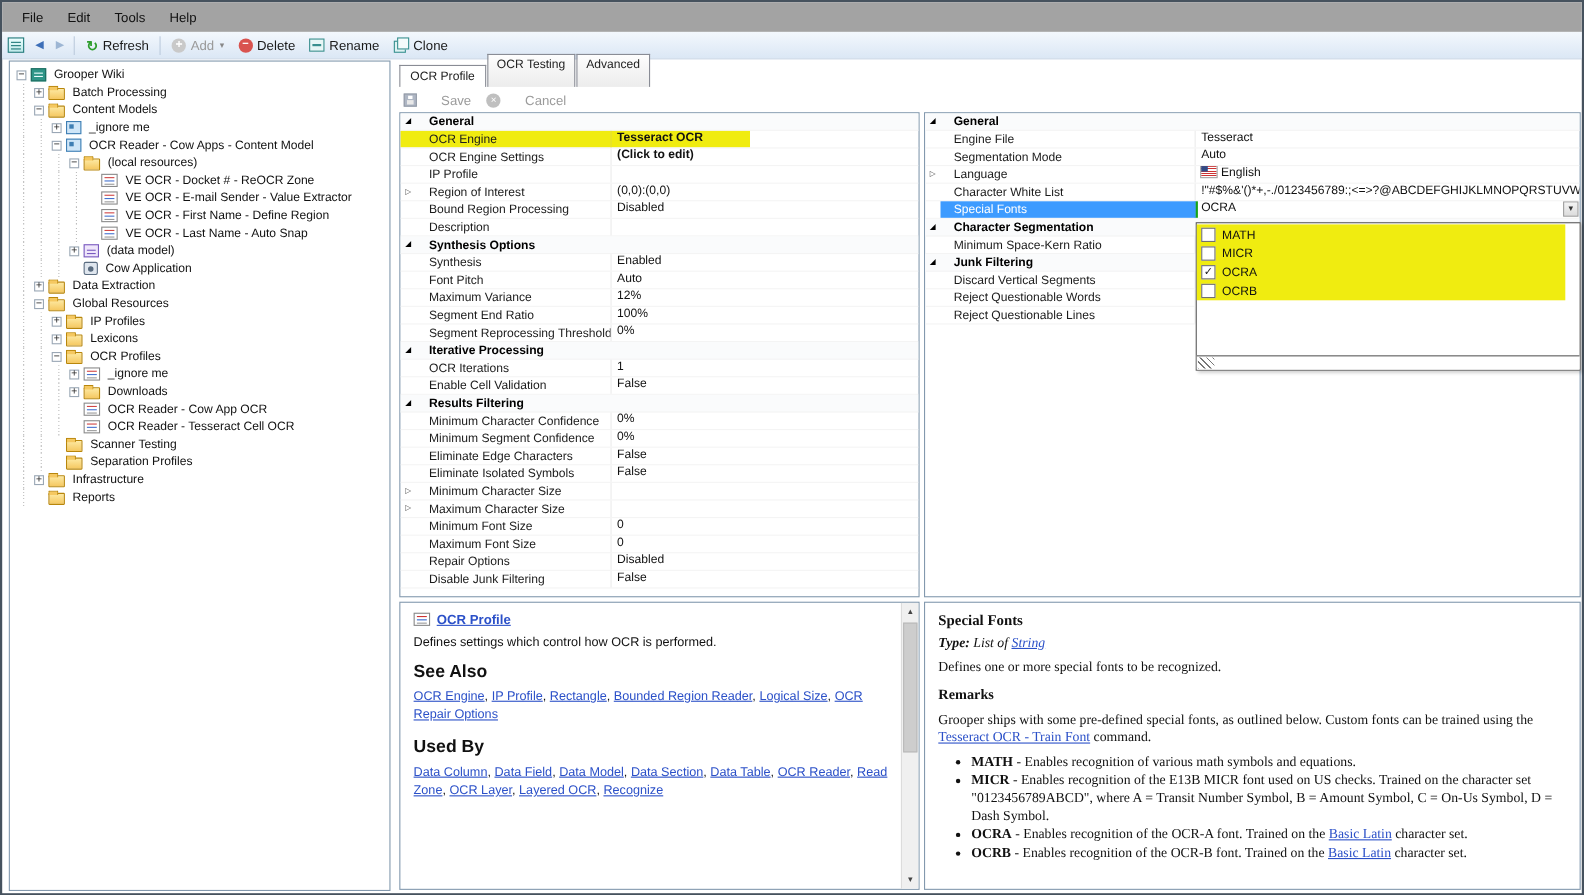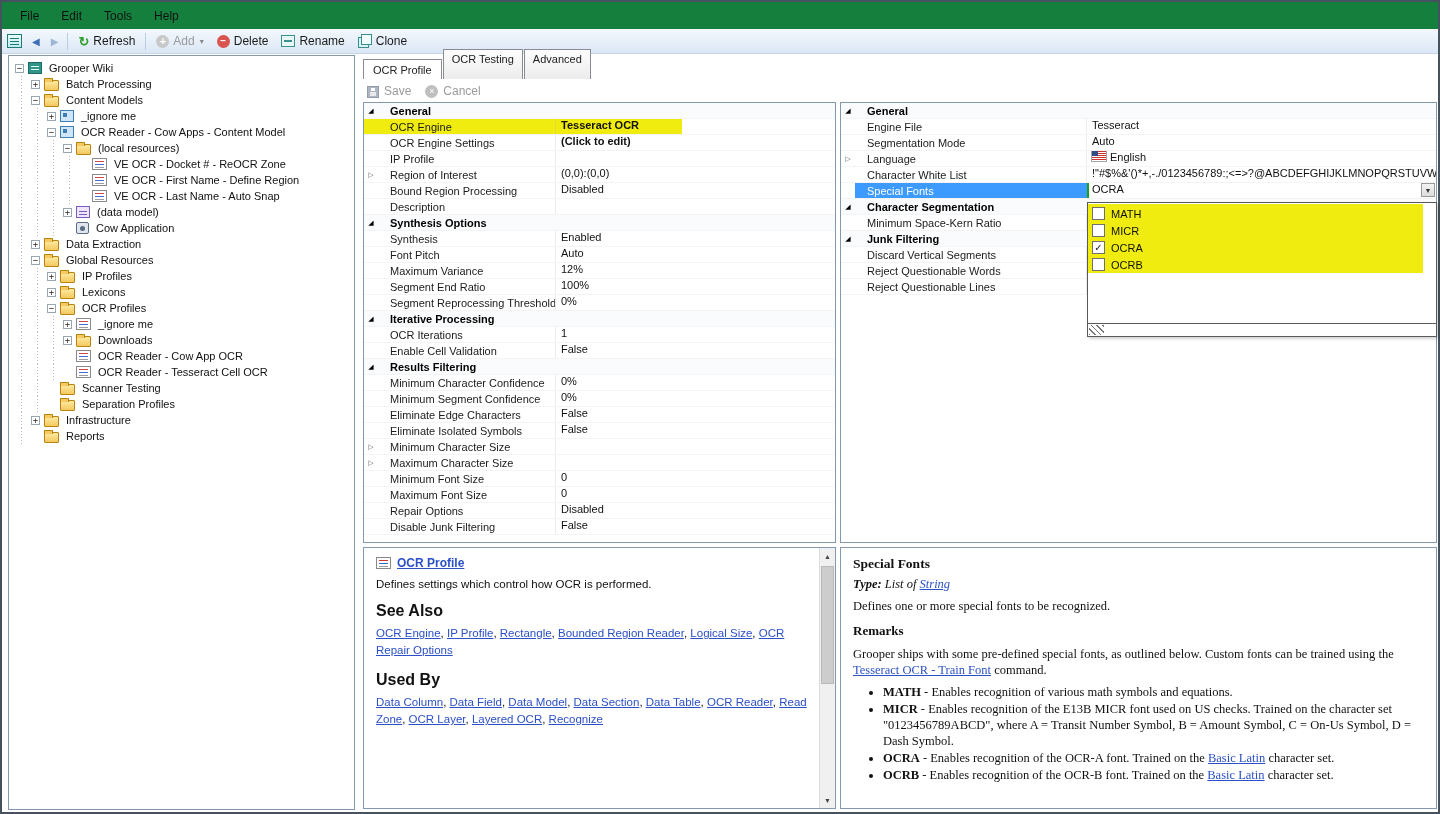--- a/index.html
+++ b/index.html
@@ -1,21 +1,21 @@
 <!DOCTYPE html>
 <html style="--highlight: #f0ec10; --selection: #3d9bff; --link: #2b50c8;"><head>
 <meta charset="utf-8">
 <style>
   *{box-sizing:border-box}
   html,body{margin:0;padding:0}
   body{width:1440px;height:814px;position:relative;font-family:"Liberation Sans",sans-serif;background:#fff;overflow:hidden;font-size:11px;color:#111}
   .window{position:absolute;inset:0;border:2px solid #46525e;background:#fff}
 
   
-  .menubar{height:27px;display:flex;align-items:stretch;background:#15803d;padding-left:7px}
+  .menubar{height:27px;display:flex;align-items:stretch;background:#a3a3a3;padding-left:7px}
   .menu-item{padding:7px 11px 0;font-size:12px;color:#111;cursor:default}
 
   
   .toolbar{height:25px;display:flex;align-items:center;background:linear-gradient(#f3f8fd,#dbe7f5);border-bottom:1px solid #c7d5e6;padding:0 5px;gap:3px;font-size:12px}
   .tb-btn{display:flex;align-items:center;gap:4px;padding:2px 5px;color:#1a1a1a;cursor:default}
   .tb-btn.disabled{color:#9a9a9a}
   .tb-sep{width:1px;height:17px;background:#bccbdd;margin:0 2px}
   .grooper-icon{width:15px;height:14px;border:1px solid #1f7a7a;background:linear-gradient(#eafefe,#bfeaea);position:relative;margin-right:3px}
   .grooper-icon::before{content:"";position:absolute;left:2px;right:2px;top:3px;height:1px;background:#1f7a7a;box-shadow:0 3px 0 #1f7a7a,0 6px 0 #1f7a7a}
   .nav-arrow{font-size:10px;padding:0 4px}
@@ -52,21 +52,21 @@
   .icon-app{width:13px;height:12px;background:#dfe6ee;border:1px solid #5a6c80;border-radius:2px}
   .icon-app::before{content:"";position:absolute;left:3px;top:3px;width:5px;height:5px;border-radius:50%;background:#5a6c80}
 
   
   .tabs{position:absolute;left:361px;top:57px;height:20px;display:flex;align-items:flex-end;font-size:11px;z-index:3}
   .tab{height:30px;padding:3px 8px 0;background:linear-gradient(#fdfdfd,#ececec);border:1px solid #898c95;border-bottom:none;margin-right:1px;color:#222;cursor:default}
   .tab.active{height:20px;background:#fff;padding:4px 9px 0;position:relative;z-index:4}
 
   
   .actionbar{position:absolute;left:361px;top:79px;width:1074px;height:20px;display:flex;align-items:center;gap:14px;padding-left:4px;font-size:12px;background:#fff}
-  .act{display:flex;align-items:flex-end;gap:5px;color:#9b9b9b;cursor:default}
+  .act{display:flex;align-items:center;gap:22px;color:#9b9b9b;cursor:default}
   .save-glyph{width:12px;height:12px;background:#aeb6c4;border:1px solid #949ca8;position:relative}
   .save-glyph::before{content:"";position:absolute;left:3px;right:3px;top:1px;height:3px;background:#fff}
   .save-glyph::after{content:"";position:absolute;left:2px;right:2px;bottom:1px;height:4px;background:#e9e9e9}
   .cancel-glyph{width:13px;height:13px;border-radius:50%;background:#bfbfbf;color:#fff;font-size:9px;line-height:13px;text-align:center}
 
   
   .pgrid{position:absolute;top:100px;height:441px;background:#fff;border:1px solid #8399ae;font-size:11px;overflow:hidden}
   #left-grid{left:361px;width:473px}
   #right-grid{left:838px;width:597px}
   .g-row{display:flex;align-items:center;height:16px;border-bottom:1px solid #f4f4f4;position:relative;cursor:default}
@@ -209,20 +209,29 @@
         <span class="ticon icon-ocr"></span>
         <span class="tlabel">VE OCR - Docket # - ReOCR Zone</span>
       </div>
       <div class="tree-row">
         <span class="indent"></span>
         <span class="indent"></span>
         <span class="indent"></span>
         <span class="indent"></span>
         <span class="expander noexp"></span>
         <span class="ticon icon-ocr"></span>
+        <span class="tlabel">VE OCR - E-mail Sender - Value Extractor</span>
+      </div>
+      <div class="tree-row">
+        <span class="indent"></span>
+        <span class="indent"></span>
+        <span class="indent"></span>
+        <span class="indent"></span>
+        <span class="expander noexp"></span>
+        <span class="ticon icon-ocr"></span>
         <span class="tlabel">VE OCR - First Name - Define Region</span>
       </div>
       <div class="tree-row">
         <span class="indent"></span>
         <span class="indent"></span>
         <span class="indent"></span>
         <span class="indent"></span>
         <span class="expander noexp"></span>
         <span class="ticon icon-ocr"></span>
         <span class="tlabel">VE OCR - Last Name - Auto Snap</span>

